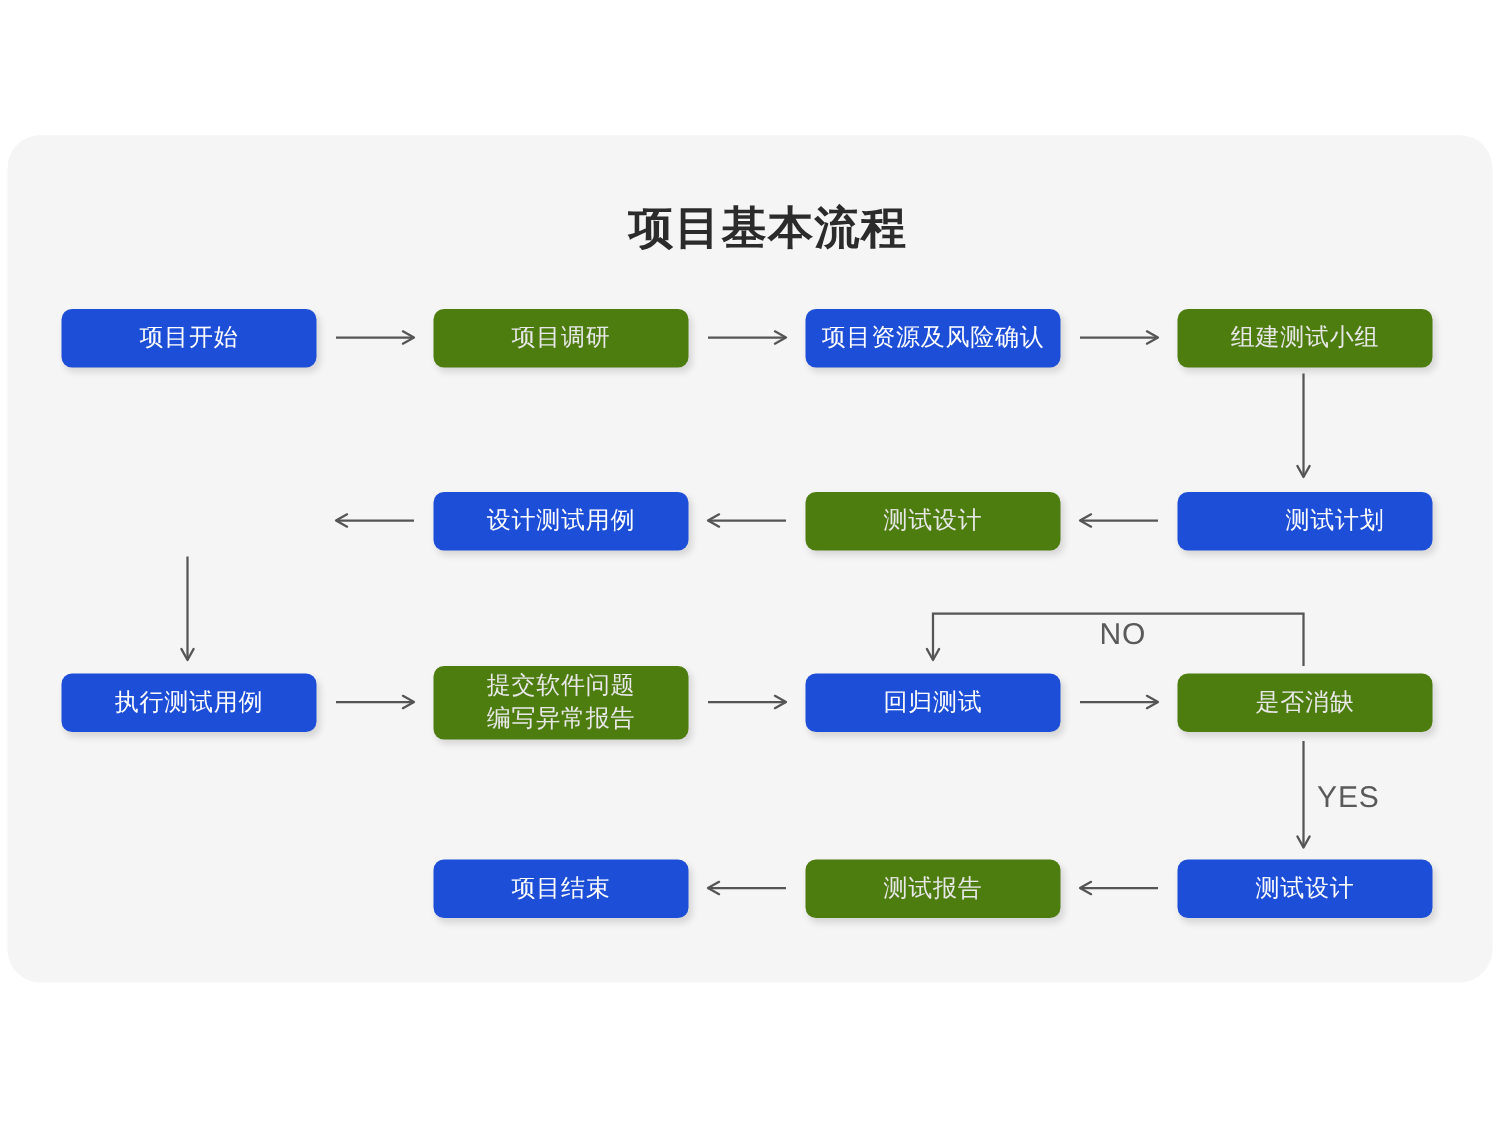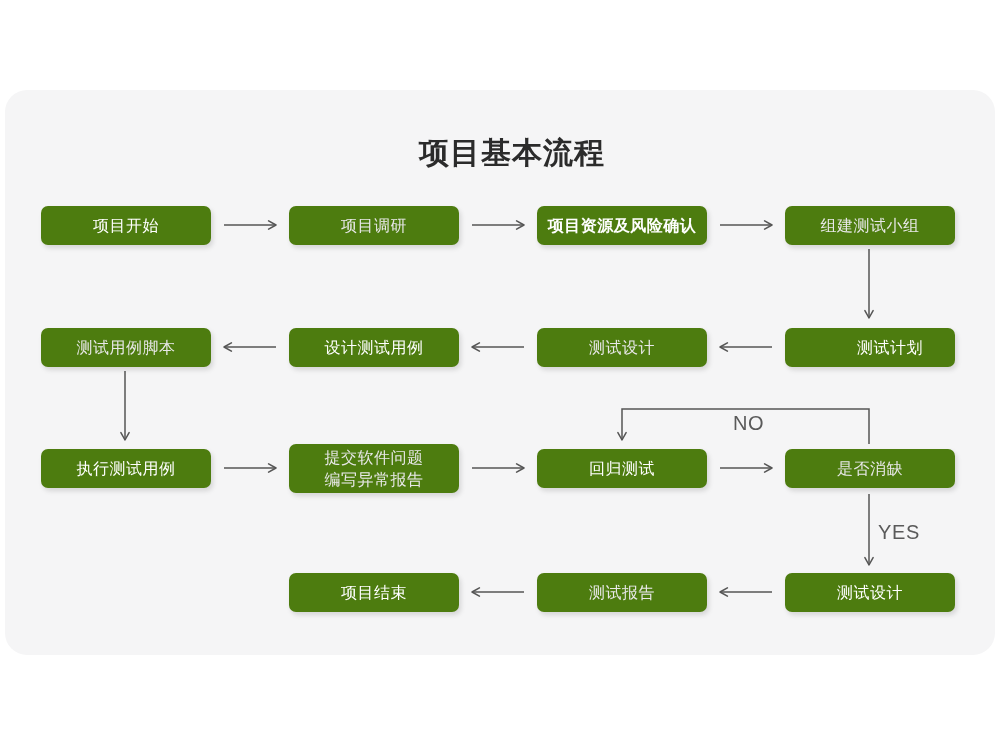--- a/index.html
+++ b/index.html
@@ -52,21 +52,21 @@
     justify-content: center;
     text-align: center;
     font-size: 16px;
     line-height: 22px;
     letter-spacing: 0.5px;
     box-shadow: 2px 3px 5px rgba(0,0,0,0.13);
     white-space: pre-line;
   }
 
   .node.purple {
-    background: #4d7c0f;
+    background: #1d4ed8;
     color: #ffffff;
   }
 
   .node.gray {
     background: #4d7c0f;
     color: #e8e8e8;
   }
 
   .svg-layer {
     position: absolute;
@@ -126,24 +126,23 @@
       <line x1="772" y1="592" x2="720" y2="592" marker-end="url(#ah)"></line>
       <line x1="524" y1="592" x2="472" y2="592" marker-end="url(#ah)"></line>
     </g>
   </svg>
 
   <div class="edge-label" style="left:733px; top:414px;">NO</div>
   <div class="edge-label" style="left:878px; top:523px;">YES</div>
 
   <div class="node purple" style="left:41px;  top:206px; width:170px; height:39px;">项目开始</div>
   <div class="node gray" style="left:289px; top:206px; width:170px; height:39px;">项目调研</div>
-  <div class="node purple" style="left:537px; top:206px; width:170px; height:39px;font-weight:bold;">项目资源及风险确认</div>
+  <div class="node purple" style="left:537px; top:206px; width:170px; height:39px;">项目资源及风险确认</div>
   <div class="node gray" style="left:785px; top:206px; width:170px; height:39px;">组建测试小组</div>
 
-  <div class="node gray" style="left:41px;  top:328px; width:170px; height:39px;">测试用例脚本</div>
   <div class="node purple" style="left:289px; top:328px; width:170px; height:39px;">设计测试用例</div>
   <div class="node gray" style="left:537px; top:328px; width:170px; height:39px;">测试设计</div>
   <div class="node purple" style="left:785px; top:328px; width:170px; height:39px;padding-left:40px;">测试计划</div>
 
   <div class="node purple" style="left:41px;  top:449px; width:170px; height:39px;">执行测试用例</div>
   <div class="node gray" style="left:289px; top:444px; width:170px; height:49px;">提交软件问题
 编写异常报告</div>
   <div class="node purple" style="left:537px; top:449px; width:170px; height:39px;">回归测试</div>
   <div class="node gray" style="left:785px; top:449px; width:170px; height:39px;">是否消缺</div>
 

